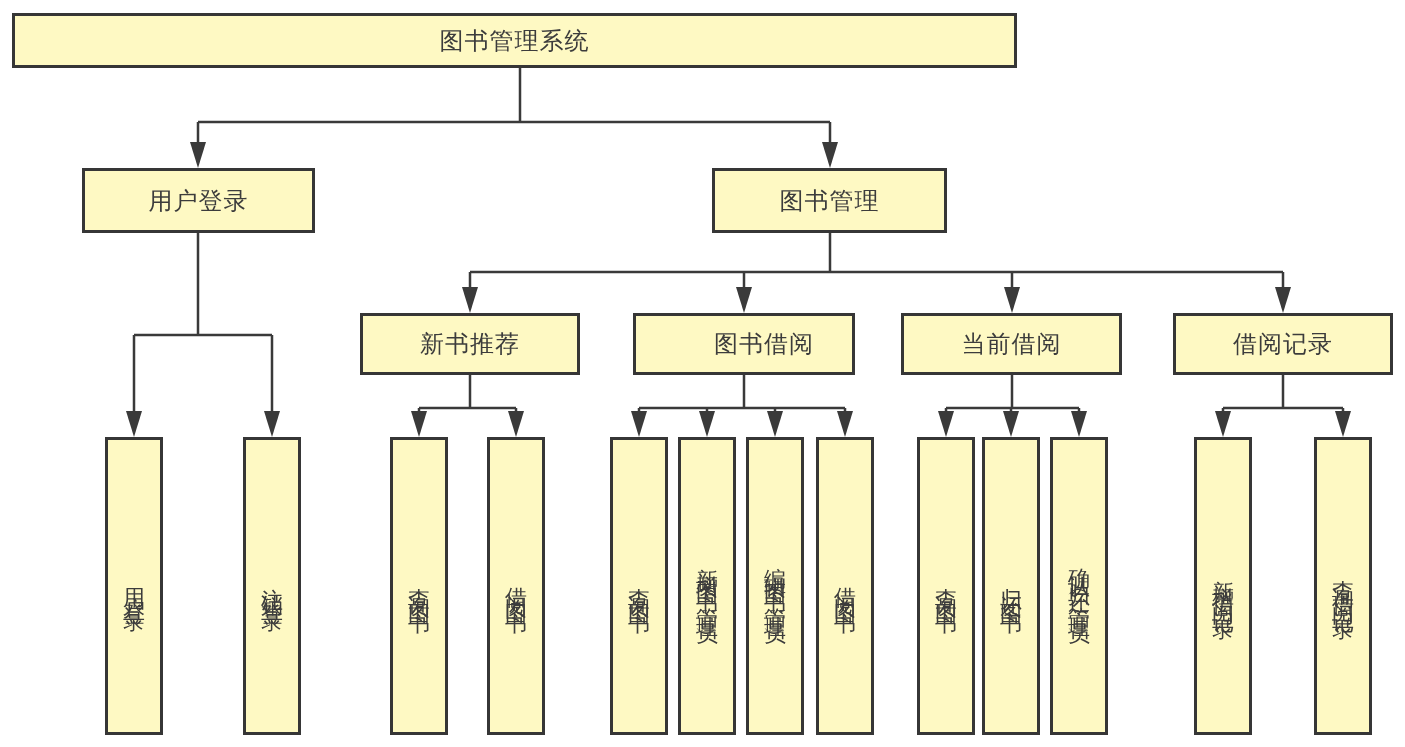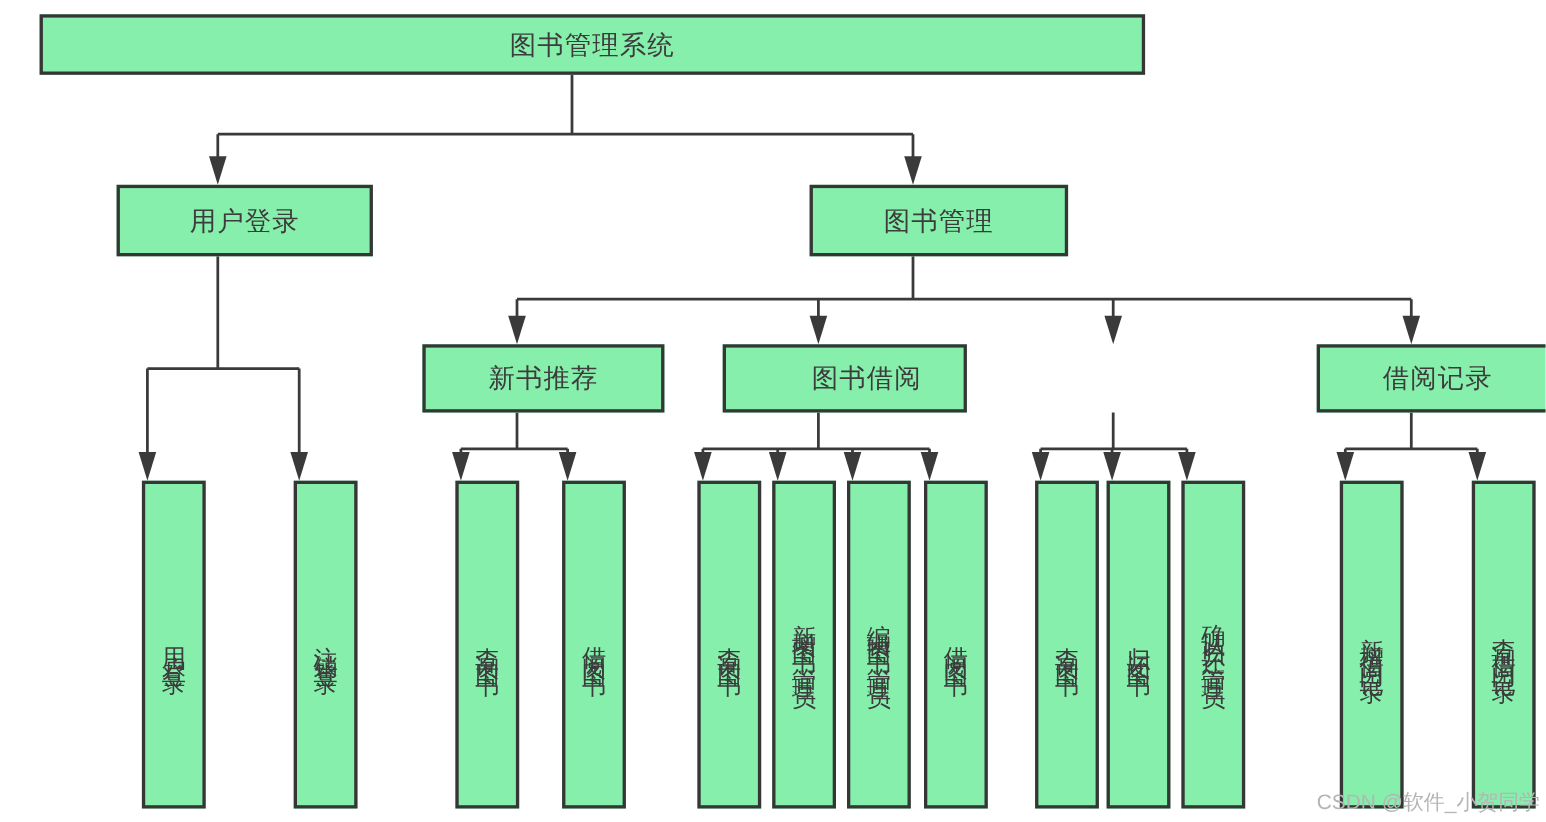--- a/index.html
+++ b/index.html
@@ -4,24 +4,23 @@
 <style>
   html,body{margin:0;padding:0;}
   body{
     width:1405px;height:747px;background:#ffffff;
     font-family:"Liberation Sans","DejaVu Sans",sans-serif;
     position:relative;overflow:hidden;
   }
   .canvas{position:absolute;left:0;top:0;width:1405px;height:747px;}
   svg.connectors{position:absolute;left:0;top:0;}
   .node{
-    position:absolute;background:#86efac;border:3px solid #363636;
+    position:absolute;background:#fef9c3;border:3px solid #363636;
     box-sizing:border-box;display:flex;align-items:center;justify-content:center;
     color:#3c3c3c;
-    margin-left:24px;
   }
   .h-node{font-size:24px;letter-spacing:1px;white-space:nowrap;}
   .v-node{
     font-size:22px;
     writing-mode:vertical-rl;text-orientation:mixed;
     letter-spacing:8px;line-height:1;
     width:58px;height:298px;top:437px;
     border-width:3px;
   }
   
@@ -100,34 +99,34 @@
     </g>
   </svg>
 
   <div class="node h-node n-root">图书管理系统</div>
 
   <div class="node h-node n-user-login">用户登录</div>
   <div class="node h-node n-book-mgmt">图书管理</div>
 
   <div class="node h-node n-l3 n-new-books">新书推荐</div>
   <div class="node h-node n-l3 n-book-borrow">图书借阅</div>
+  <div class="node h-node n-l3 n-current-borrow">当前借阅</div>
   <div class="node h-node n-l3 n-borrow-records">借阅记录</div>
 
   <div class="node v-node n-leaf-user-login">用户登录</div>
   <div class="node v-node n-leaf-logout">注销登录</div>
 
   <div class="node v-node n-leaf-nb-query">查询图书</div>
   <div class="node v-node n-leaf-nb-borrow">借阅图书</div>
 
   <div class="node v-node n-leaf-bb-query">查询图书</div>
   <div class="node v-node n-leaf-bb-add">新增图书（管理员）</div>
   <div class="node v-node n-leaf-bb-edit">编辑图书（管理员）</div>
   <div class="node v-node n-leaf-bb-borrow">借阅图书</div>
 
   <div class="node v-node n-leaf-cb-query">查询图书</div>
   <div class="node v-node n-leaf-cb-return">归还图书</div>
   <div class="node v-node n-leaf-cb-confirm">确认归还（管理员）</div>
 
   <div class="node v-node n-leaf-br-add">新增借阅记录</div>
   <div class="node v-node n-leaf-br-query">查询借阅记录</div>
 
-  <div class="watermark">CSDN @软件_小贺同学</div>
 </div>
 
 </body></html>

